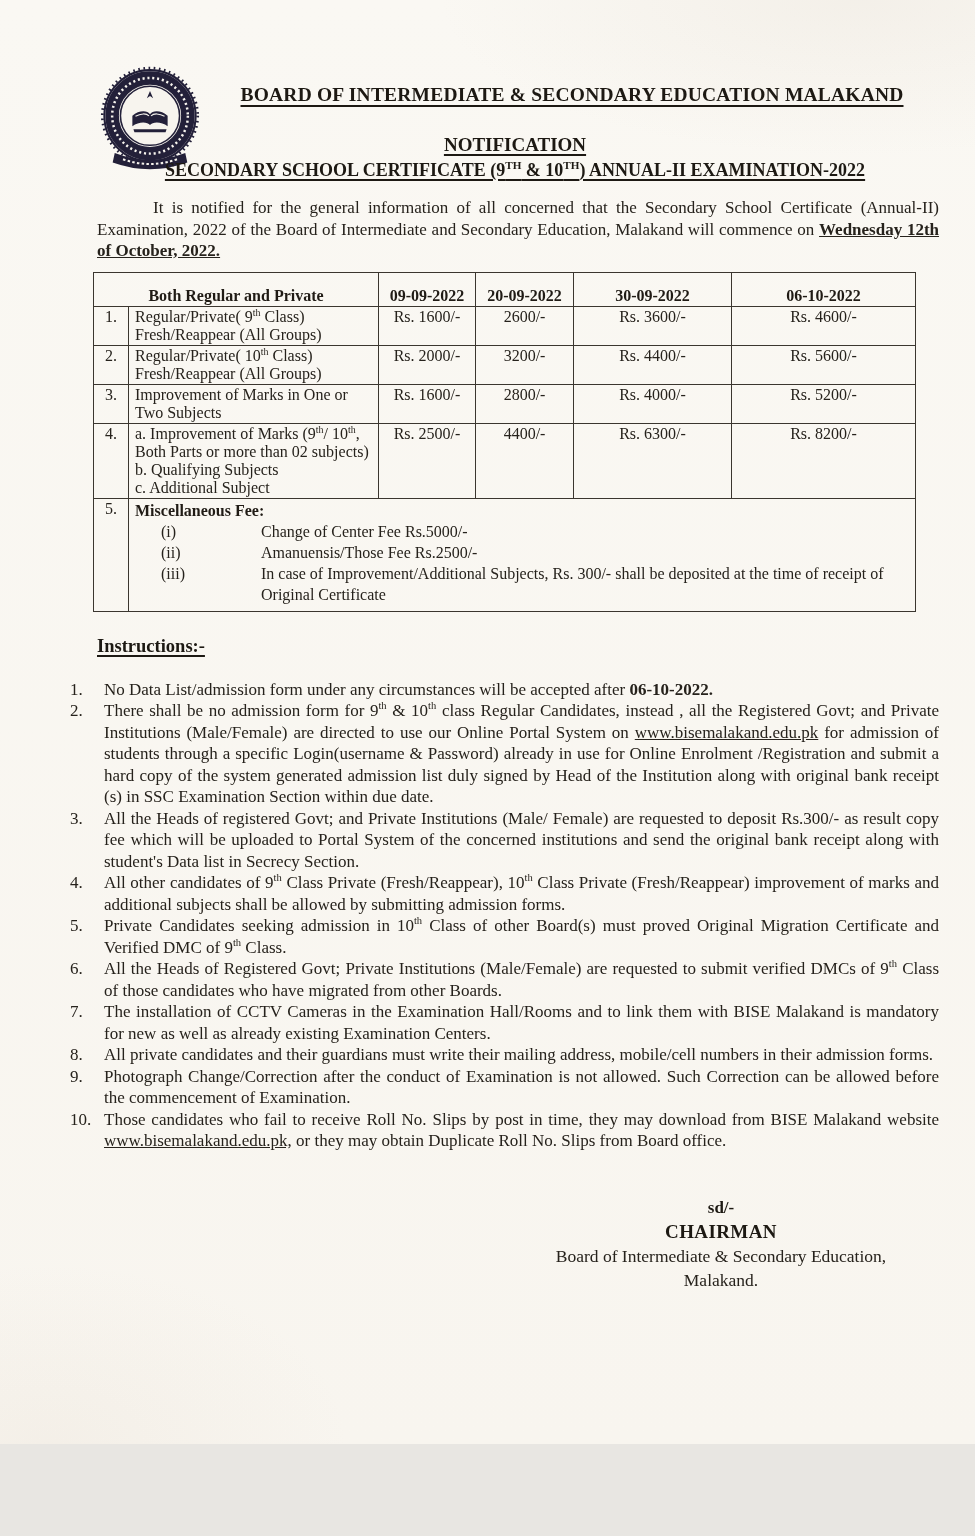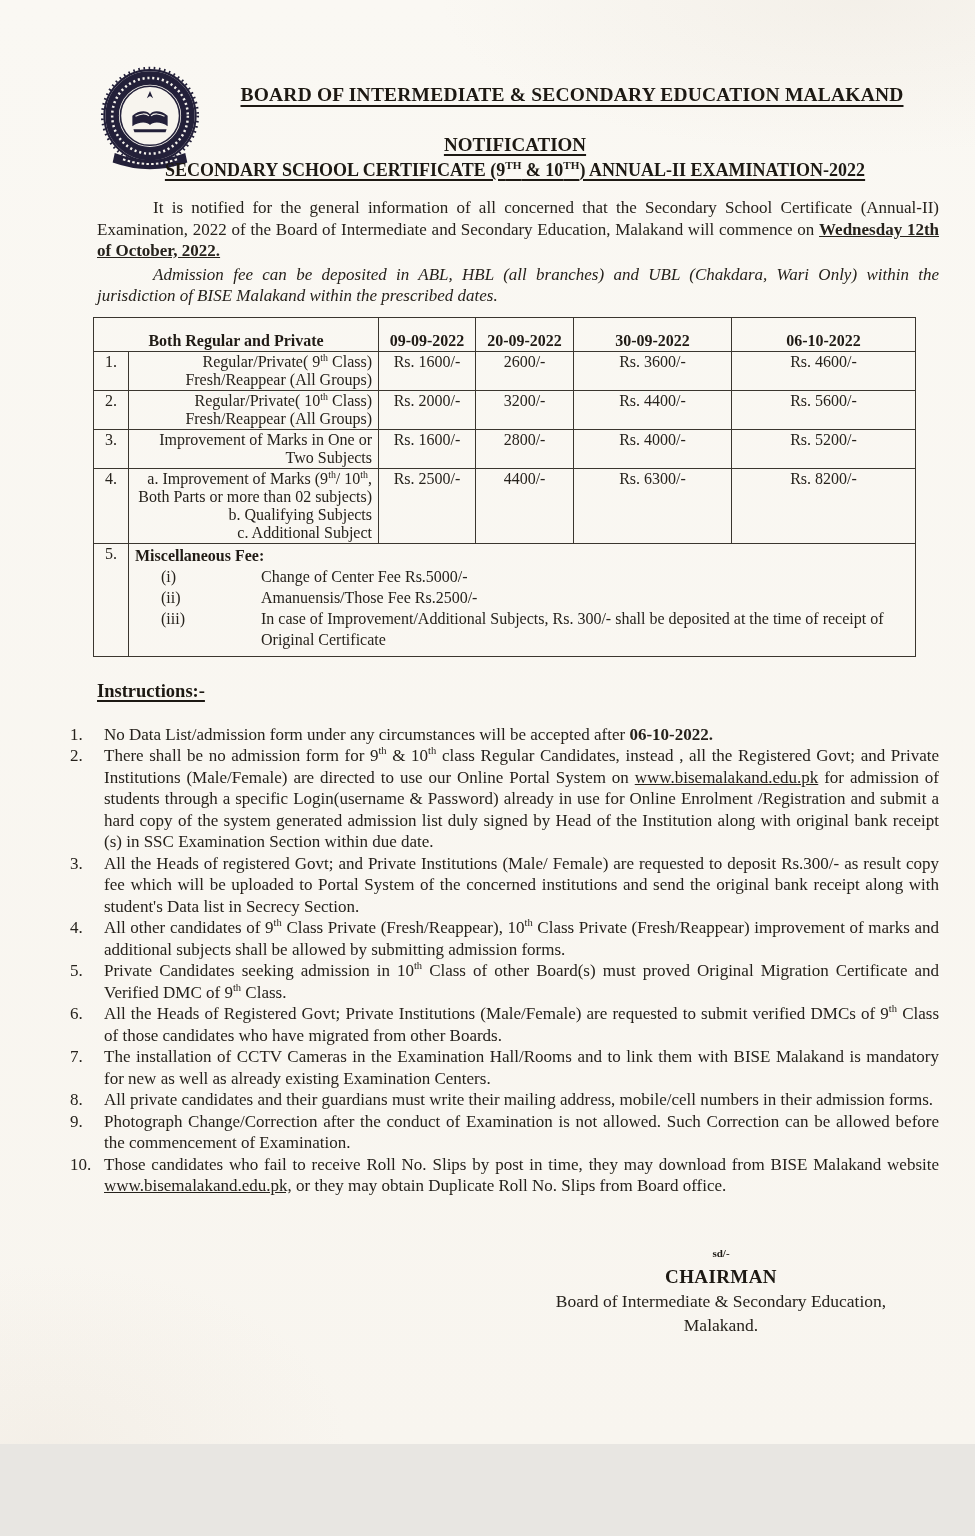--- a/index.html
+++ b/index.html
@@ -40,38 +40,38 @@
   table.fees{
     border-collapse:collapse;table-layout:fixed;width:822px;margin:10px 0 0 -4px;
     font-size:16px;color:#26221c;
   }
   table.fees td,table.fees th{
     border:1.6px solid #3b362f;padding:1px 6px;vertical-align:top;line-height:18px;
     overflow:hidden;
   }
   table.fees th{font-weight:bold;text-align:center;padding-top:4px;padding-bottom:4px;color:#201b15;}
   td.c-num{text-align:center;padding-left:2px;padding-right:2px;}
-  td.c-cat{text-align:right;}
+  td.c-cat{text-align:left;}
   td.c-fee{text-align:center;padding-top:3px;}
   tr.subrow td{font-weight:bold;text-align:center;line-height:18px;padding-top:14px;padding-bottom:1px;color:#201b15;}
   .misc-title{font-weight:bold;color:#201b15;line-height:21px;}
   .misc-item{display:grid;grid-template-columns:100px 1fr;padding-left:26px;line-height:21px;}
   .misc-cell{padding-bottom:6px !important;}
   
   .ins-heading{
     margin-top:24px;font-size:18.5px;font-weight:bold;color:#1d1913;
     text-decoration:underline;text-decoration-thickness:1.8px;text-underline-offset:3px;
   }
   .ins-list{margin-top:22px;margin-left:-27px;}
   .ins-item{display:flex;font-size:17px;line-height:21.5px;}
   .ins-num{flex:0 0 34px;}
   .ins-text{flex:1;text-align:justify;}
   
   .signature{margin-top:44px;margin-left:450px;width:348px;text-align:center;line-height:24px;}
-  .sig-sd{font-weight:bold;font-size:11px;color:#1d1913;}
+  .sig-sd{font-weight:bold;font-size:17px;color:#1d1913;}
   .sig-title{font-weight:bold;font-size:19px;letter-spacing:.4px;color:#1d1913;}
   .sig-org,.sig-place{font-size:17.5px;}
 </style>
 </head>
 <body>
 
 <div class="page">
 
   <svg class="seal" viewBox="0 0 100 108" aria-hidden="true">
     <circle cx="50" cy="48" r="46" fill="none" stroke="#232039" stroke-width="2.6" stroke-dasharray="1.6 3.4"></circle>
@@ -88,21 +88,20 @@
     <path d="M24 90 Q50 99 76 90" stroke="#f7f4ee" stroke-width="2" fill="none" stroke-dasharray="2.4 2.2"></path>
   </svg>
 
   <div class="board-title">BOARD OF INTERMEDIATE &amp; SECONDARY EDUCATION MALAKAND</div>
   <div class="notification">NOTIFICATION</div>
   <div class="subtitle"><span>SECONDARY SCHOOL CERTIFICATE (9</span><sup>TH</sup><span> &amp; 10</span><sup>TH</sup><span>) ANNUAL-II EXAMINATION-2022</span></div>
 
   <div class="doc-body">
 
     <div class="para indent"><span>It is notified for the general information of all concerned that the Secondary School Certificate (Annual-II) Examination, 2022 of the Board of Intermediate and Secondary Education, Malakand will commence on </span><span style="font-weight: bold; text-decoration: underline;">Wednesday 12th of October, 2022.</span></div>
-    <div class="para italic indent">Admission fee can be deposited in ABL, HBL (all branches) and UBL (Chakdara, Wari Only) within the jurisdiction of BISE Malakand within the prescribed dates.</div>
 
     <table class="fees">
       <colgroup>
         <col style="width:35px">
           <col style="width:250px">
           <col style="width:97px">
         <col style="width:98px">
           <col style="width:158px">
           <col style="width:184px">
       </colgroup>

